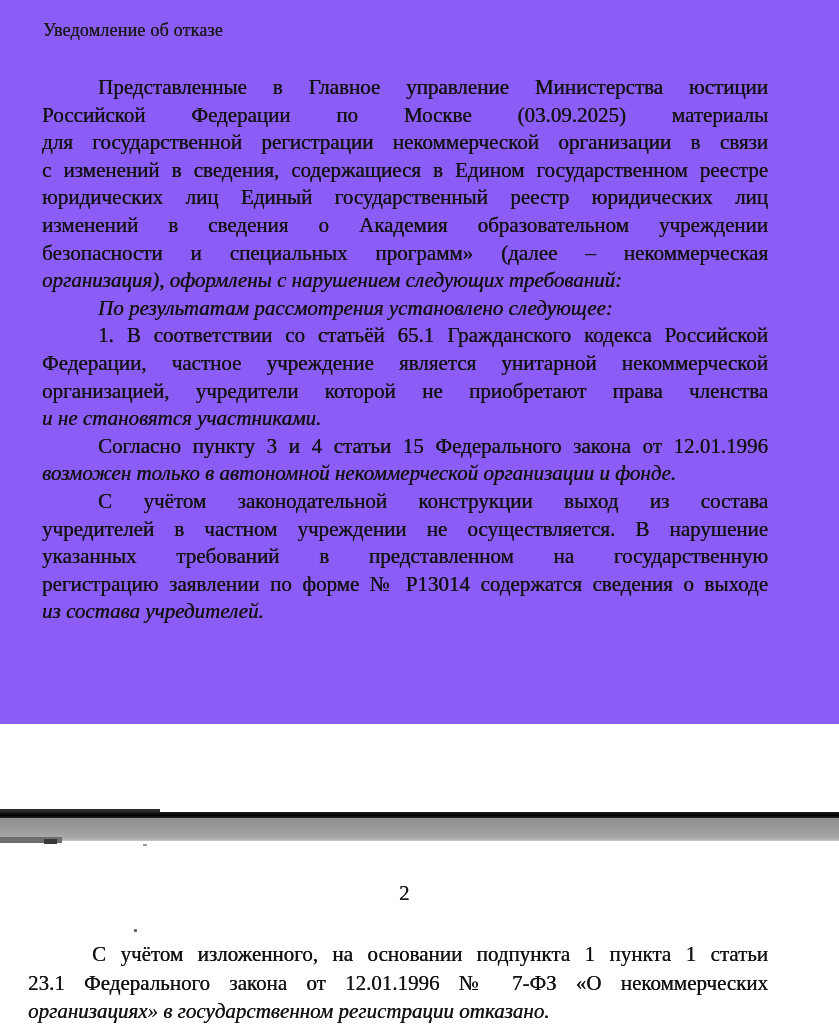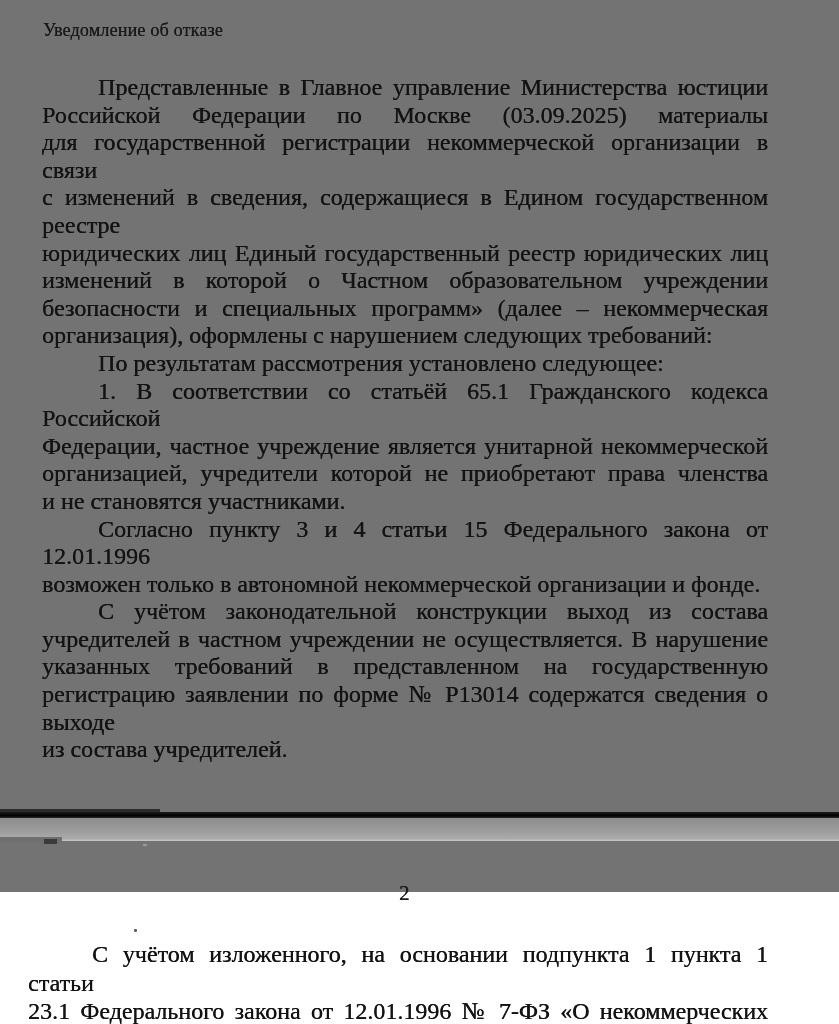--- a/index.html
+++ b/index.html
@@ -7,37 +7,37 @@
     padding: 0;
     background: #ffffff;
     width: 839px;
     height: 1024px;
     overflow: hidden;
     font-family: "Liberation Serif", "DejaVu Serif", serif;
   }
   .doc {
     position: relative;
     width: 839px;
-    height: 892px;
-    background: #737373;
+    height: 724px;
+    background: #8b5cf6;
     color: #141414;
   }
   .title {
     position: absolute;
     left: 43px;
     top: 20px;
     font-size: 18px;
     color: #1a1a1a;
     letter-spacing: 0.2px;
     white-space: nowrap;
     text-shadow: 0.3px 0 0 currentColor;
   }
   .body-block {
     position: absolute;
-    font-size: 24px;
+    font-size: 21px;
     color: #131313;
     text-shadow: 0.35px 0 0 currentColor;
   }
   #page1-body {
     left: 42px;
     top: 74px;
     width: 726px;
     line-height: 27.6px;
     --indent: 56px;
   }
@@ -46,21 +46,21 @@
     top: 940px;
     width: 740px;
     line-height: 28.5px;
     --indent: 64px;
   }
   .line {
     text-align: justify;
     text-align-last: justify;
     white-space: normal;
   }
-  .line.last { text-align-last: left; }
+  .line.last { text-align-last: left; font-style: italic; }
   .line.first { text-indent: var(--indent); }
 
   
   .pagebreak-line {
     position: absolute;
     left: 0; top: 812px;
     width: 839px; height: 6px;
     background: linear-gradient(180deg, #1c1c1c 0%, #000000 60%, #2a2a2a 100%);
   }
   .pagebreak-line::before {
@@ -116,21 +116,21 @@
 <div class="doc">
 
   <div class="title">Уведомление об отказе</div>
 
   <div class="body-block" id="page1-body">
       <div class="line first">Представленные в Главное управление Министерства юстиции</div>
       <div class="line">Российской Федерации по Москве (03.09.2025) материалы</div>
       <div class="line">для государственной регистрации некоммерческой организации в связи</div>
       <div class="line">с изменений в сведения, содержащиеся в Едином государственном реестре</div>
       <div class="line">юридических лиц Единый государственный реестр юридических лиц</div>
-      <div class="line">изменений в которой о Частном образовательном учреждении</div>
+      <div class="line">изменений в сведения о Академия образовательном учреждении</div>
       <div class="line">безопасности и специальных программ» (далее – некоммерческая</div>
       <div class="line last">организация), оформлены с нарушением следующих требований:</div>
       <div class="line first last">По результатам рассмотрения установлено следующее:</div>
       <div class="line first">1. В соответствии со статьёй 65.1 Гражданского кодекса Российской</div>
       <div class="line">Федерации, частное учреждение является унитарной некоммерческой</div>
       <div class="line">организацией, учредители которой не приобретают права членства</div>
       <div class="line last">и не становятся участниками.</div>
       <div class="line first">Согласно пункту 3 и 4 статьи 15 Федерального закона от 12.01.1996</div>
       <div class="line last">возможен только в автономной некоммерческой организации и фонде.</div>
       <div class="line first">С учётом законодательной конструкции выход из состава</div>

